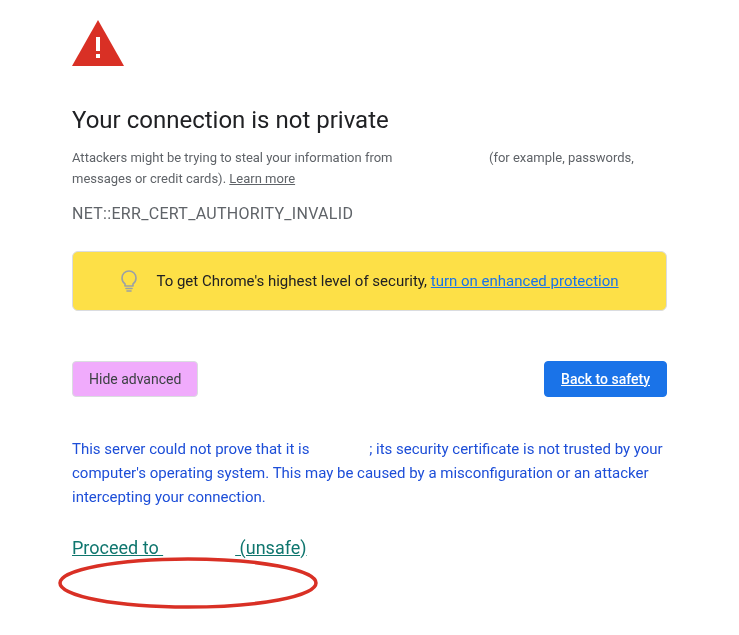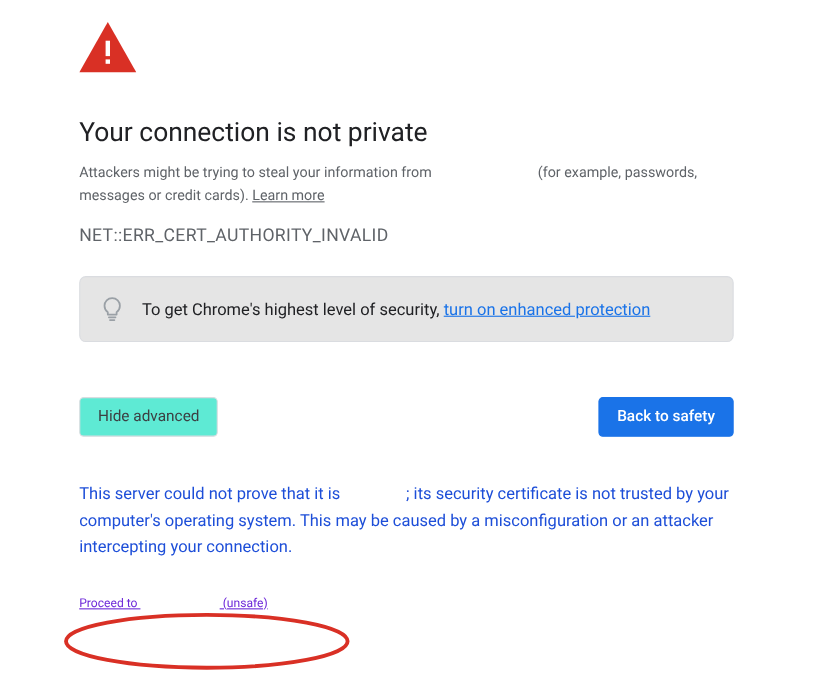--- a/index.html
+++ b/index.html
@@ -38,27 +38,28 @@
     }
     .error-code {
       font-size: 16px;
       color: #5f6368;
       font-family: -apple-system, BlinkMacSystemFont, "Segoe UI", Roboto, sans-serif;
       letter-spacing: 0.3px;
       margin-bottom: 28px;
     }
     .tip-box {
       border: 1px solid #dadce0;
-      background: #e5e5e5;
+      background: #fde047;
       border-radius: 6px;
       padding: 18px 20px;
       display: flex;
       align-items: center;
       gap: 18px;
       margin-bottom: 50px;
+      justify-content: center;
     }
     .tip-box .bulb {
       flex-shrink: 0;
     }
     .tip-box .bulb svg {
       width: 18px;
       height: 22px;
       display: block;
     }
     .tip-box .tip-text {
@@ -77,40 +78,41 @@
     }
     .btn {
       font-size: 14px;
       font-family: inherit;
       padding: 9px 16px;
       border-radius: 4px;
       cursor: pointer;
       border: 1px solid transparent;
     }
     .btn-outline {
-      background: #5eead4;
+      background: #f0abfc;
       border: 1px solid #dadce0;
       color: #1a73e8;
       color: #3c4043;
     }
     .btn-primary {
       background: #1a73e8;
       color: #fff;
       border: 1px solid #1a73e8;
       font-weight: 500;
+      text-decoration: underline;
     }
     .advanced-text {
       font-size: 15px;
       line-height: 1.6;
       color: #1d4ed8;
       margin-bottom: 28px;
     }
     .proceed-link {
-      font-size: 11px;
-      color: #6d28d9;
+      font-size: 18px;
+      color: #0f766e;
       cursor: pointer;
       position: relative;
       z-index: 2;
     }
     .annotation-ellipse {
       position: absolute;
       left: 54px;
       bottom: 24px;
       width: 268px;
       height: 56px;

